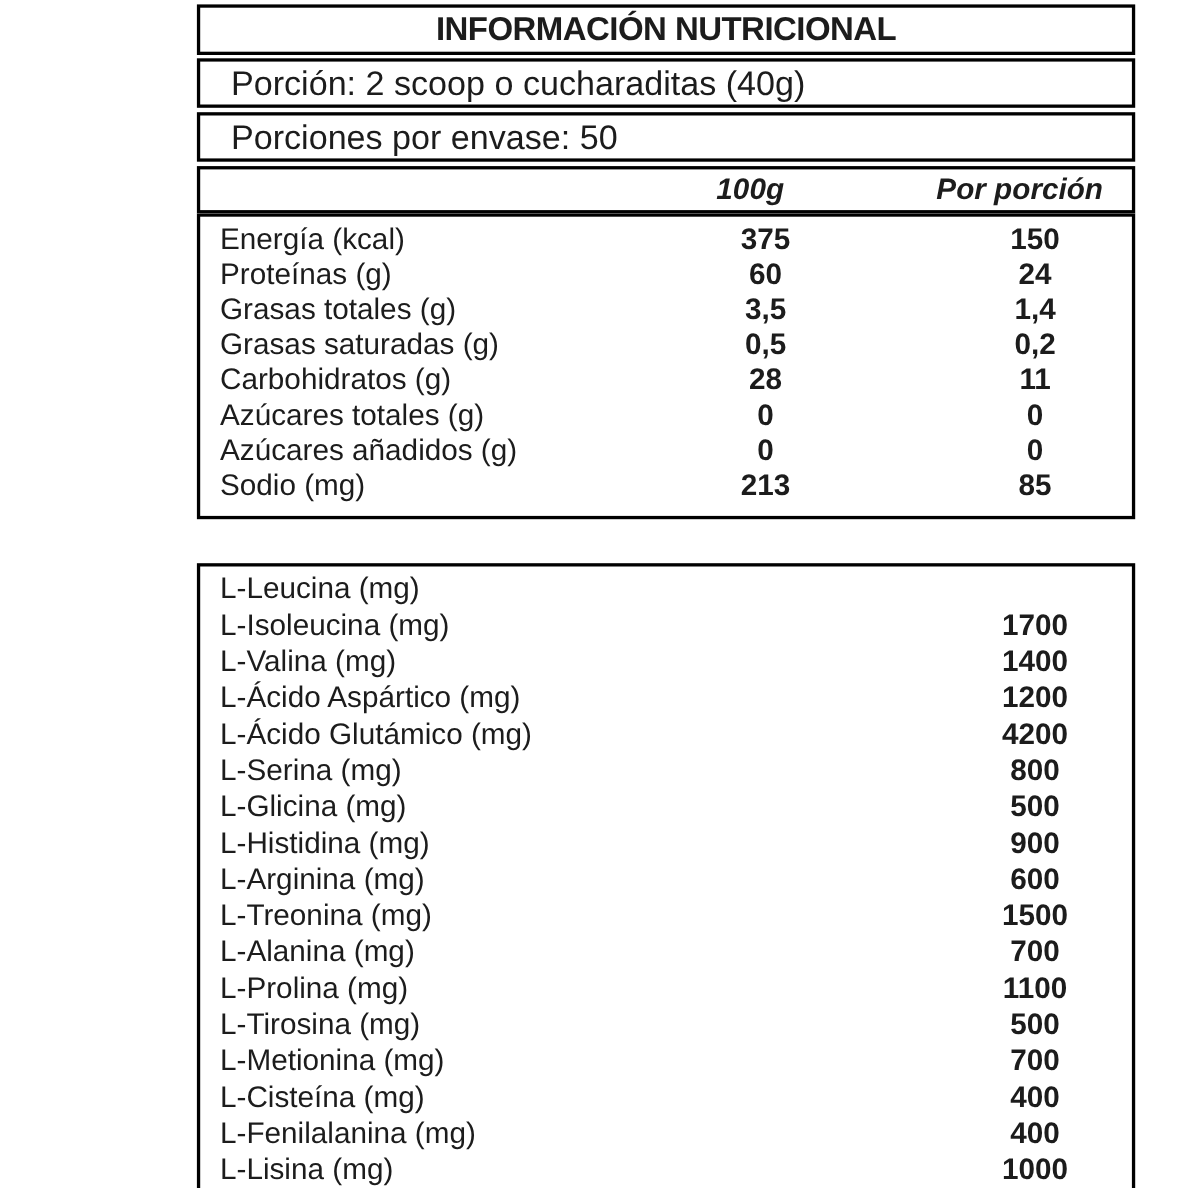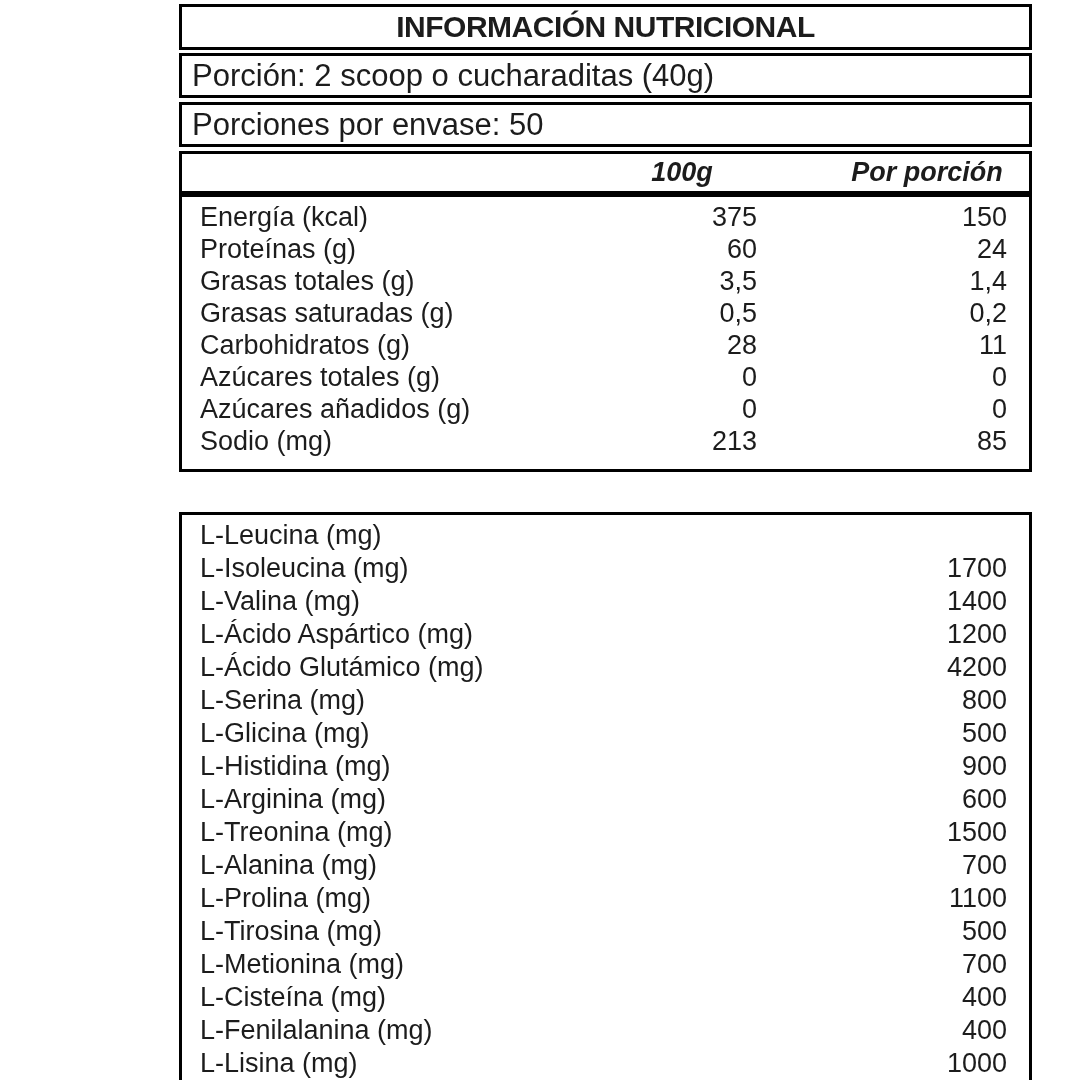--- a/index.html
+++ b/index.html
@@ -25,21 +25,21 @@
     font-weight: bold;
     font-size: 30px;
     letter-spacing: -0.5px;
     margin-bottom: 3px;
     white-space: nowrap;
   }
   .line-box {
     height: 45px;
     line-height: 39px;
     font-size: 31px;
-    padding-left: 10px;
+    padding-left: 28px;
     margin-bottom: 4px;
     white-space: nowrap;
   }
   .header-box {
     height: 43px;
     margin-bottom: 0;
     display: grid;
     grid-template-columns: 1fr 150px 90px 160px;
     padding: 0 22px 0 18px;
     align-items: center;
@@ -51,30 +51,30 @@
     text-align: center;
     line-height: 37px;
     white-space: nowrap;
   }
   .macro-box { padding: 4px 0 12px 0; margin-bottom: 5px; }
   .amino-box { padding: 4px 0 0 0; margin-top: 40px; }
 
   .row {
     display: grid;
     grid-template-columns: 1fr 150px 90px 160px;
-    padding: 0 22px 0 18px;
+    padding: 0 8px 0 18px;
     font-size: 27px;
     line-height: 32px;
   }
   .amino-row {
     grid-template-columns: 1fr 160px;
     line-height: 33px;
   }
   .cell-label { text-align: left; white-space: nowrap; overflow: visible; }
-  .cell-val { text-align: right; white-space: nowrap; }
+  .cell-val { text-align: center; white-space: nowrap; font-weight: bold; }
 </style>
 </head>
 <body>
 
 <div class="page">
   <div class="facts">
 
     <div class="box title-box">INFORMACIÓN NUTRICIONAL</div>
 
     <div class="box line-box">Porción: 2 scoop o cucharaditas (40g)</div>

